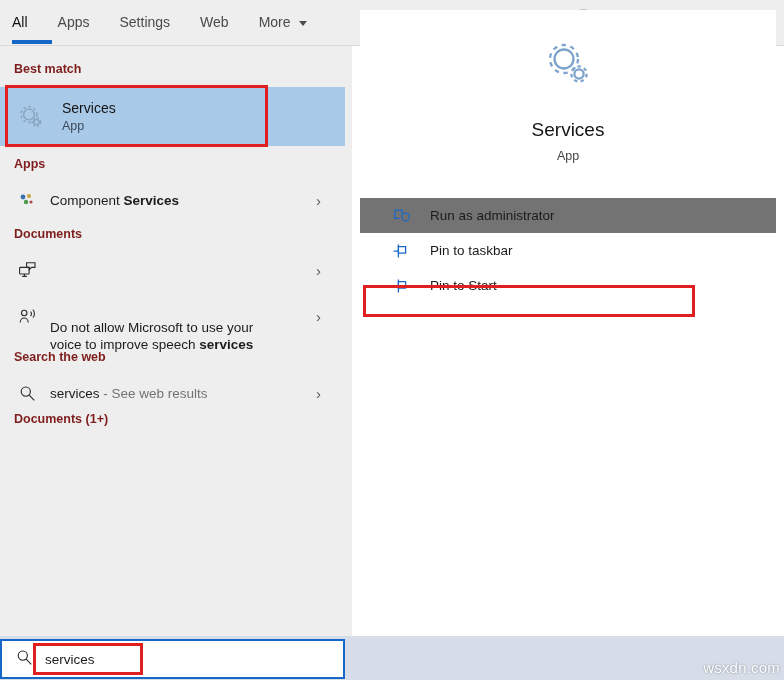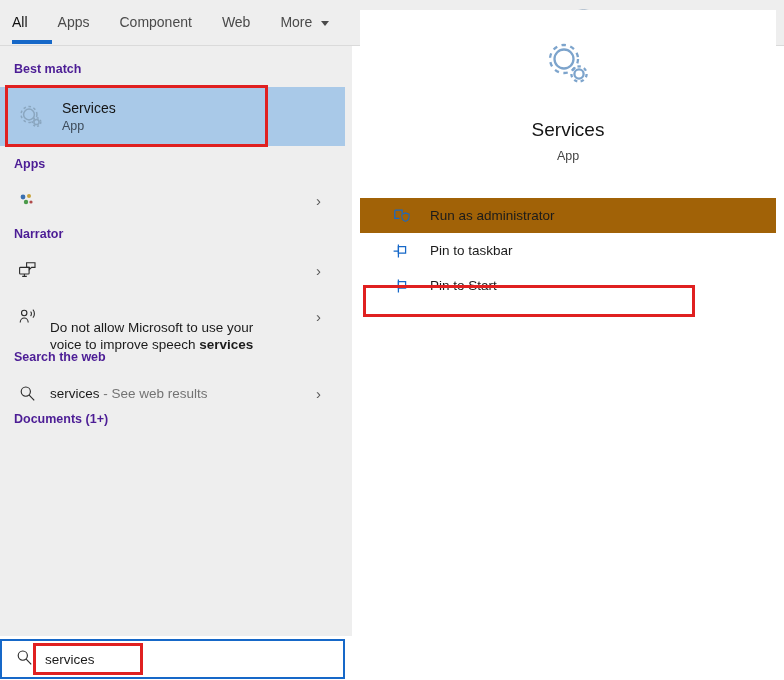--- a/index.html
+++ b/index.html
@@ -85,21 +85,21 @@
   .hdr-icon.more { margin-right: 20px; font-size: 17px; letter-spacing: 1.5px; }
   .hdr-icon.close { margin-right: 18px; }
   .header-rule {
     position: absolute; left: 0; top: 45px;
     width: 784px; height: 1px;
     background: #dadada;
   }
 
   
   .section-title {
-    font-size: 12.5px; font-weight: bold; color: #4c1d95;
+    font-size: 12.5px; font-weight: bold; color: #7f1d1d;
     padding-left: 14px;
   }
   .row {
     display: flex; align-items: center;
     height: 44px; padding-left: 14px;
     position: relative;
   }
   .row .ico {
     width: 26px; min-width: 26px; height: 26px;
     display: flex; align-items: center; justify-content: center;
@@ -141,21 +141,21 @@
   .action {
     display: flex; align-items: center;
     height: 35px; padding-left: 30px;
   }
   .action .ico {
     width: 22px; min-width: 22px; height: 22px;
     display: flex; align-items: center; justify-content: center;
     margin-right: 18px;
   }
   .action .txt { font-size: 13.5px; color: #1b1b1b; }
-  .action.selected { background: #a16207; }
+  .action.selected { background: #737373; }
 
   
   .annot {
     position: absolute; border: 3px solid #e02020;
     pointer-events: none; z-index: 30;
   }
 
   
   .taskbar {
     position: absolute; left: 0; top: 636px;
@@ -191,21 +191,21 @@
 
     <div class="header">
       <div class="tabs">
         <div class="tab active">
           <span>All</span>
         </div>
         <div class="tab">
           <span>Apps</span>
         </div>
         <div class="tab">
-          <span>Component</span>
+          <span>Settings</span>
         </div>
         <div class="tab">
           <span>Web</span>
         </div>
         <div class="tab">
           <span>More</span>
           <span class="caret"></span>
         </div>
       </div>
 
@@ -254,24 +254,27 @@
 
     <div class="row" style="position:absolute;left:0;top:178px;width:345px;">
       <div class="ico">
         <svg width="18" height="18" viewBox="0 0 18 18">
           <circle cx="5" cy="6" r="2.4" fill="#3a6fb0"></circle>
           <circle cx="11" cy="5" r="2" fill="#c8a23a"></circle>
           <circle cx="8" cy="11" r="2.2" fill="#4a9a4a"></circle>
           <circle cx="13" cy="11" r="1.6" fill="#b04a4a"></circle>
         </svg>
       </div>
+      <div class="txt">
+        <span>Component </span><b>Services</b>
+      </div>
       <div class="chev">›</div>
     </div>
 
-    <div class="section-title" style="position:absolute;left:0;top:227px;">Narrator</div>
+    <div class="section-title" style="position:absolute;left:0;top:227px;">Documents</div>
 
     <div class="row" style="position:absolute;left:0;top:248px;width:345px;">
       <div class="ico">
         <svg width="19" height="19" viewBox="0 0 19 19" fill="none" stroke="#2b2b2b" stroke-width="1.1">
           <rect x="1.6" y="6.4" width="9.5" height="6.6" rx="0.8"></rect>
           <path d="M6.4 13v2.4M4.2 15.4h4.6"></path>
           <path d="M8.6 1.8h8.4v4.6h-3.4l-2.2 2v-2H8.6z"></path>
         </svg>
       </div>
       <div class="chev">›</div>
@@ -357,20 +360,24 @@
           </div>
           <div class="txt">Pin to Start</div>
         </div>
       </div>
     </div>
 
     <div class="annot" style="left:5px;top:85px;width:263px;height:62px;"></div>
     <div class="annot" style="left:363px;top:285px;width:332px;height:32px;"></div>
   </div>
 
+  <div class="taskbar">
+
+    <div class="watermark">wsxdn.com</div>
+  </div>
 
   <div class="searchbox">
     <div class="mag">
       <svg width="17" height="17" viewBox="0 0 17 17" fill="none" stroke="#2b2b2b" stroke-width="1.15">
         <circle cx="6.8" cy="6.6" r="4.6"></circle>
         <line x1="10.2" y1="10.1" x2="15.2" y2="15.3"></line>
       </svg>
     </div>
     <span class="val">services</span>
   </div>

